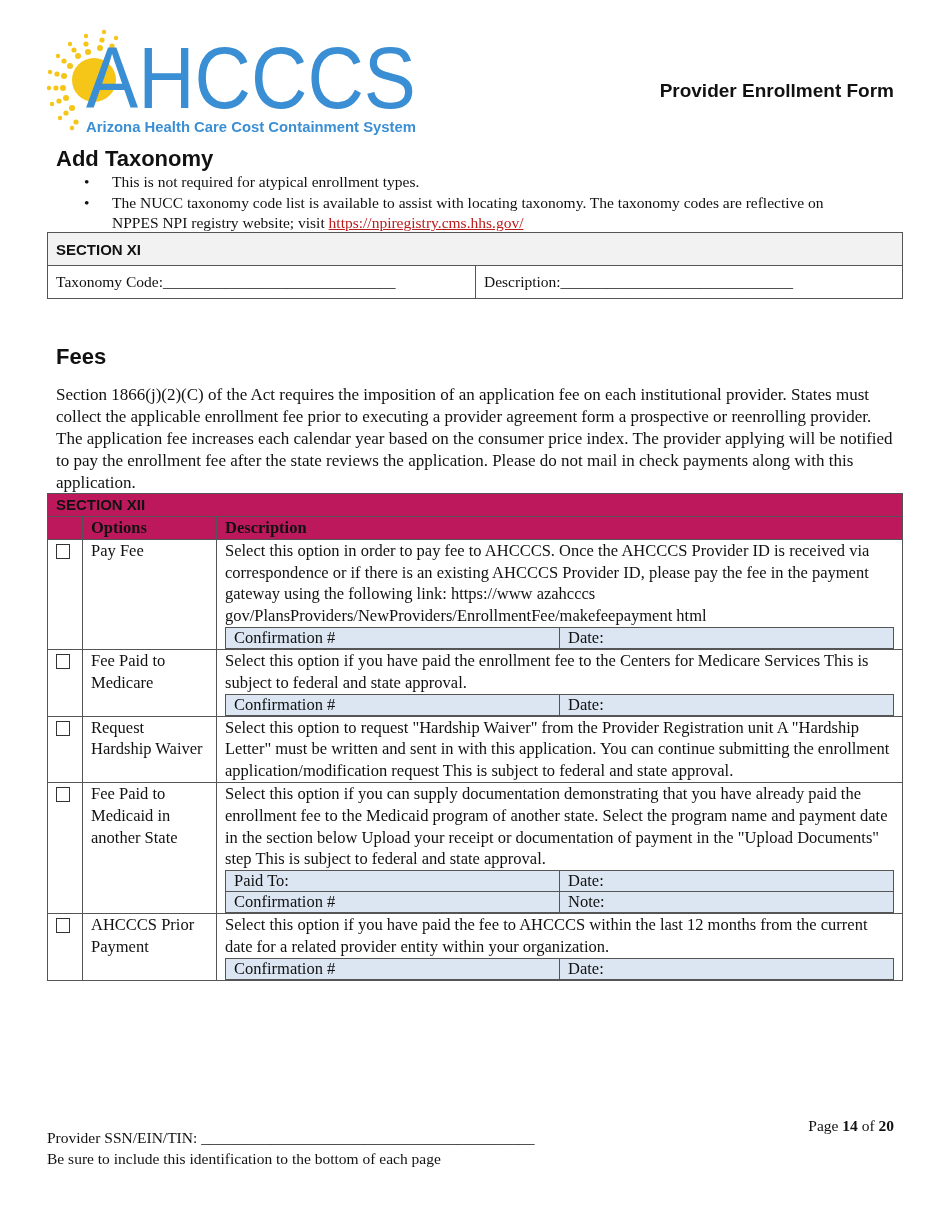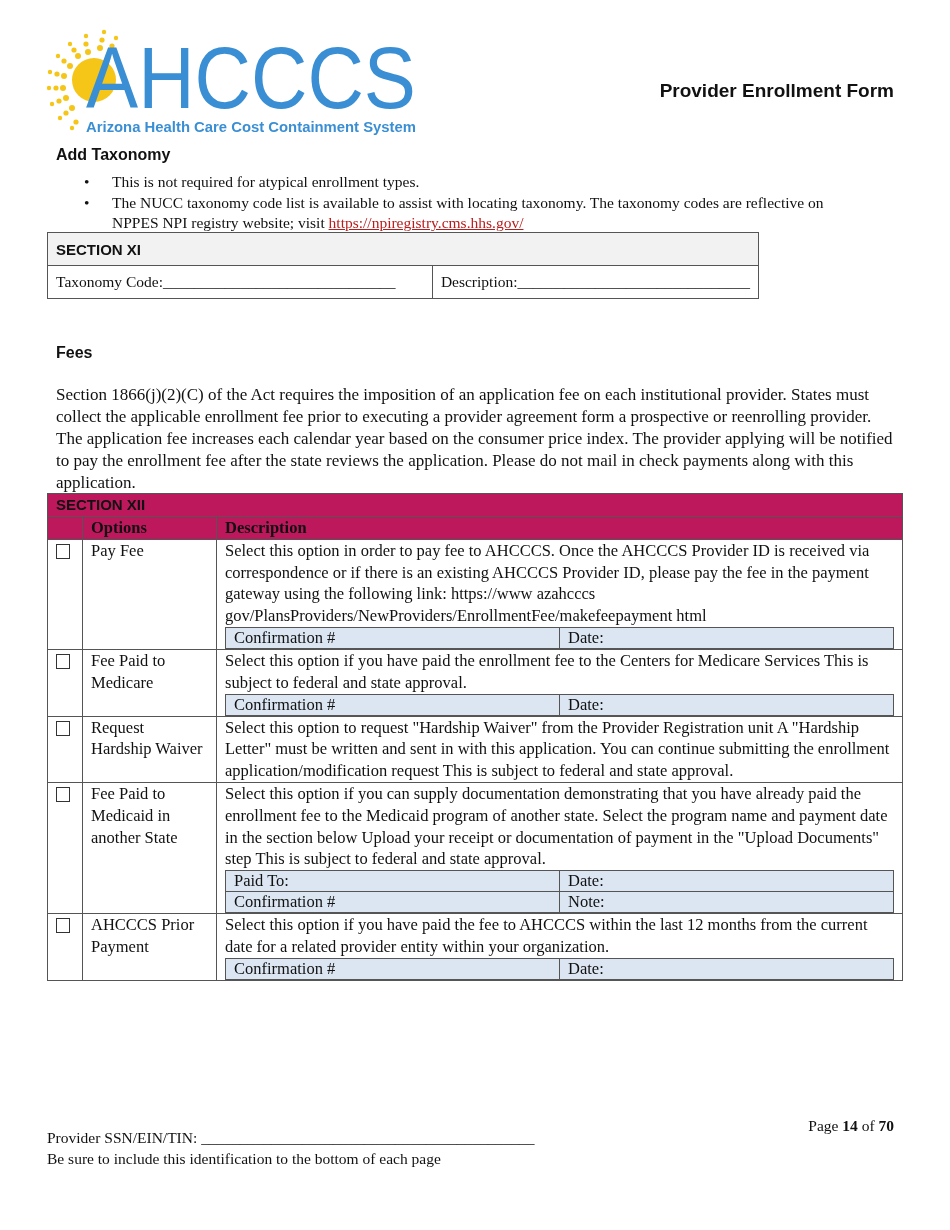--- a/index.html
+++ b/index.html
@@ -5,30 +5,30 @@
   html, body { margin: 0; padding: 0; background: #ffffff; }
   body { width: 950px; height: 1230px; position: relative; overflow: hidden;
          font-family: "DejaVu Serif", "Liberation Serif", serif; color: #111; }
 
   
   .logo { position: absolute; left: 46px; top: 28px; width: 372px; height: 110px; }
   .logo svg { display: block; }
   .form-title { position: absolute; right: 56px; top: 80px; font-family: "Liberation Sans", sans-serif;
                 font-weight: bold; font-size: 19px; color: #111; }
 
-  h2 { font-family: "Liberation Sans", sans-serif; font-weight: bold; font-size: 16px; margin: 0; position: absolute; left: 56px; color: #111; }
+  h2 { font-family: "Liberation Sans", sans-serif; font-weight: bold; font-size: 22px; margin: 0; position: absolute; left: 56px; color: #111; }
 
   .bullets { position: absolute; left: 84px; top: 172px; width: 780px; margin: 0; padding: 0; list-style: none;
              font-family: "Liberation Serif", serif; font-size: 15.5px; line-height: 20.5px; }
   .bullets li { position: relative; padding-left: 28px; }
   .bullets li::before { content: "\2022"; position: absolute; left: 0; top: 0; }
   .bullets a { color: #b91c1c; text-decoration: underline; }
 
   table { border-collapse: collapse; }
-  .sec11 { position: absolute; left: 47px; top: 232px; width: 712px; font-family: "Liberation Serif", serif; font-size: 15.5px; }
+  .sec11 { position: absolute; left: 47px; top: 232px; width: 856px; font-family: "Liberation Serif", serif; font-size: 15.5px; }
   .sec11 td { border: 1px solid #555; height: 32px; padding: 0 8px; vertical-align: middle; }
   .sec-head { background: #f2f2f2; font-family: "Liberation Sans", sans-serif; font-weight: bold; font-size: 15px; }
   .small-caps { font-size: 12.5px; }
 
   .fees-text { position: absolute; left: 56px; top: 384px; width: 840px; font-family: "Liberation Serif", serif;
                font-size: 17px; line-height: 22px; margin: 0; }
 
   .sec12 { position: absolute; left: 47px; top: 493px; width: 856px; font-family: "Liberation Serif", serif; font-size: 16.5px; line-height: 21.8px; }
   .sec12 > tbody > tr > td { border: 1px solid #555; vertical-align: top; padding: 0 8px; }
   .sec12 .head-row td { background: #be185d; }
@@ -194,14 +194,14 @@
       </td>
     </tr>
   </tbody>
 </table>
 
 <div class="footer-left">
   <div>Provider SSN/EIN/TIN: ___________________________________________</div>
   <div>Be sure to include this identification to the bottom of each page</div>
 </div>
 <div class="footer-right">
-  <span>Page </span><b>14</b><span> of </span><b>70</b>
+  <span>Page </span><b>14</b><span> of </span><b>20</b>
 </div>
 
 </body></html>

